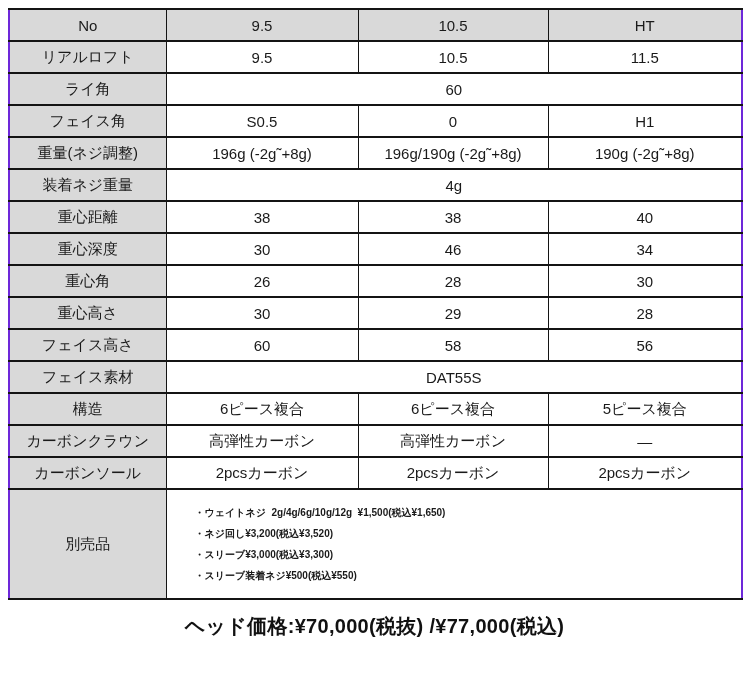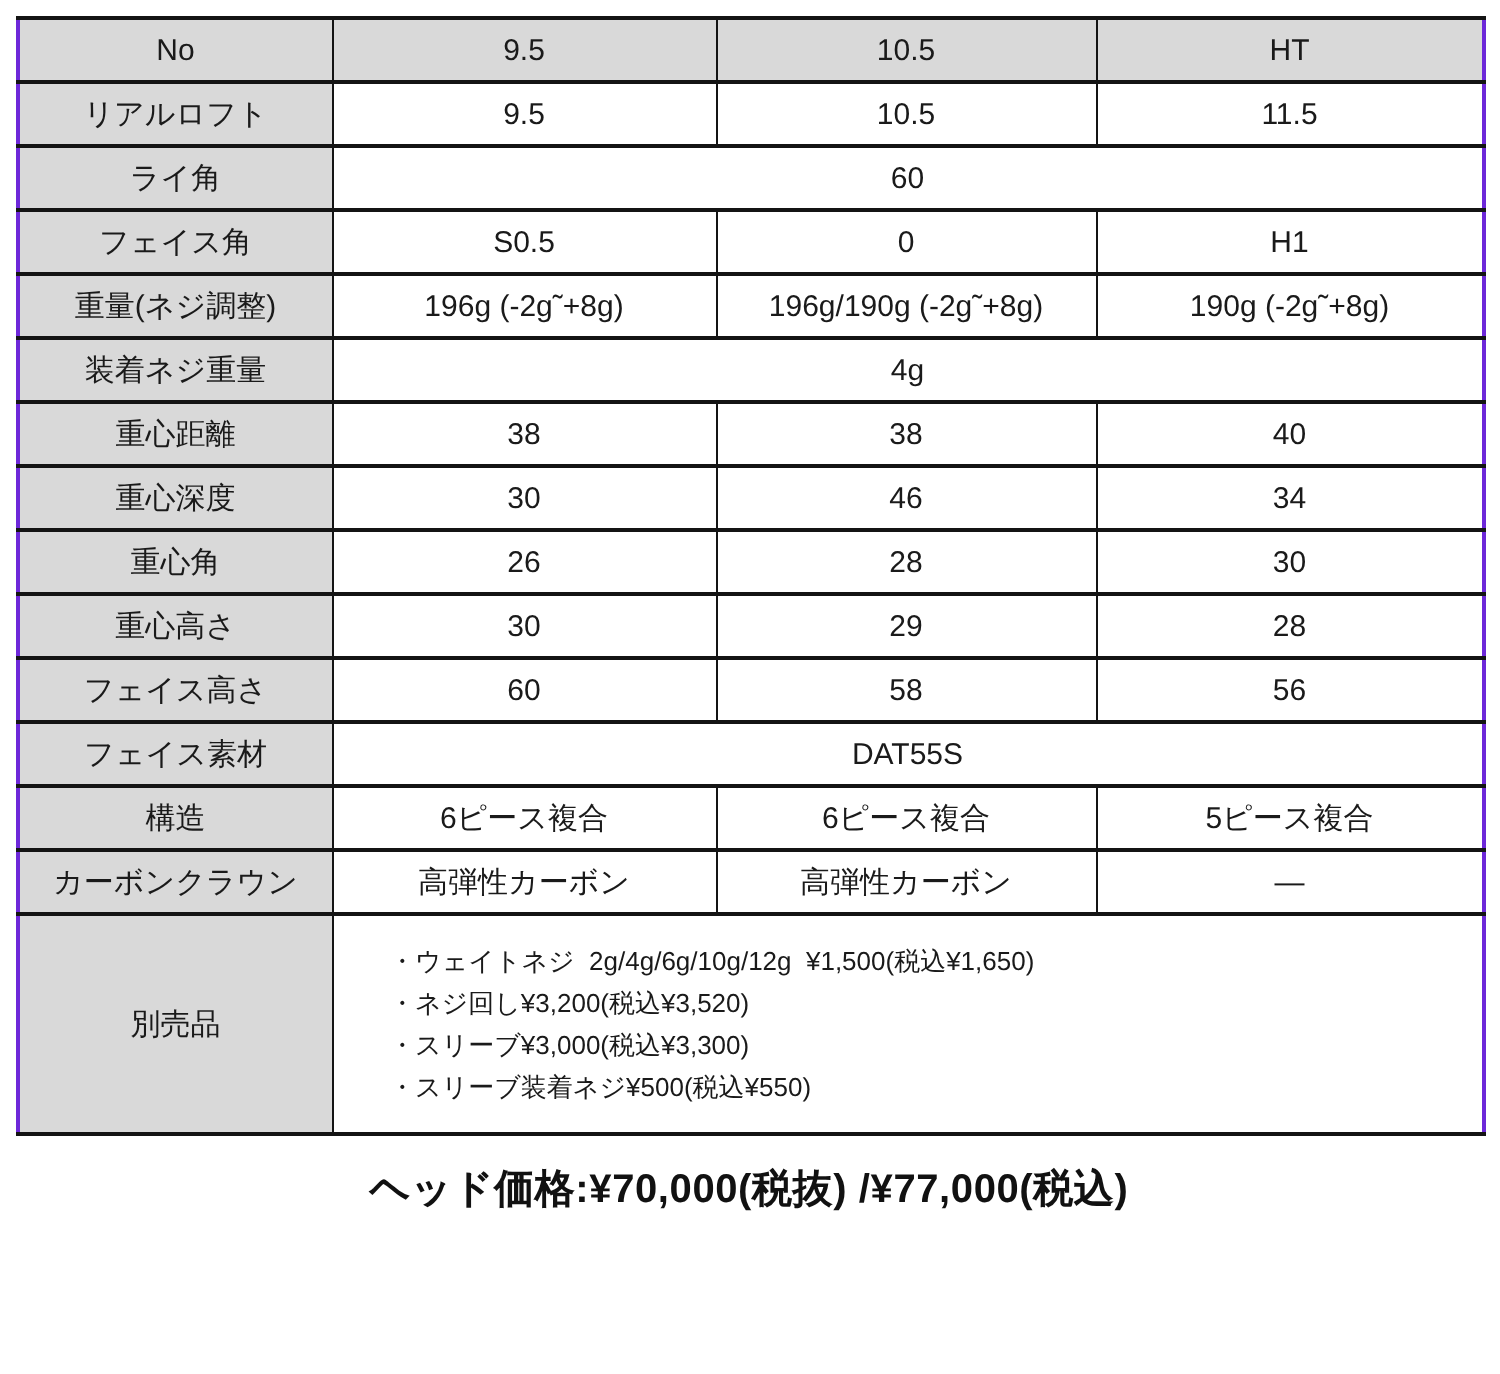--- a/index.html
+++ b/index.html
@@ -40,23 +40,24 @@
     background: #ffffff;
   }
   .spec-table tr.acc-row td.acc-cell {
     text-align: left;
     white-space: normal;
     padding: 8px 8px 8px 28px;
     height: 92px;
     vertical-align: middle;
   }
   .acc-line {
-    font-size: 13px;
+    font-size: 10px;
     line-height: 21px;
     white-space: pre-wrap;
+    font-weight: bold;
   }
   .price-footer {
     width: 733px;
     margin: 13px 0 0 8px;
     text-align: center;
     font-size: 20px;
     font-weight: bold;
     color: #111111;
     white-space: pre-wrap;
     letter-spacing: 0.3px;
@@ -146,20 +147,26 @@
       <td>6ピース複合</td>
       <td>6ピース複合</td>
       <td>5ピース複合</td>
     </tr>
     <tr>
       <th class="lbl">カーボンクラウン</th>
       <td>高弾性カーボン</td>
       <td>高弾性カーボン</td>
       <td>―</td>
     </tr>
+    <tr>
+      <th class="lbl">カーボンソール</th>
+      <td>2pcsカーボン</td>
+      <td>2pcsカーボン</td>
+      <td>2pcsカーボン</td>
+    </tr>
     <tr class="acc-row">
       <th class="lbl">別売品</th>
       <td class="acc-cell" colspan="3">
         <div class="acc-line">・ウェイトネジ  2g/4g/6g/10g/12g  ¥1,500(税込¥1,650)</div>
         <div class="acc-line">・ネジ回し¥3,200(税込¥3,520)</div>
         <div class="acc-line">・スリーブ¥3,000(税込¥3,300)</div>
         <div class="acc-line">・スリーブ装着ネジ¥500(税込¥550)</div>
       </td>
     </tr>
   </tbody>

